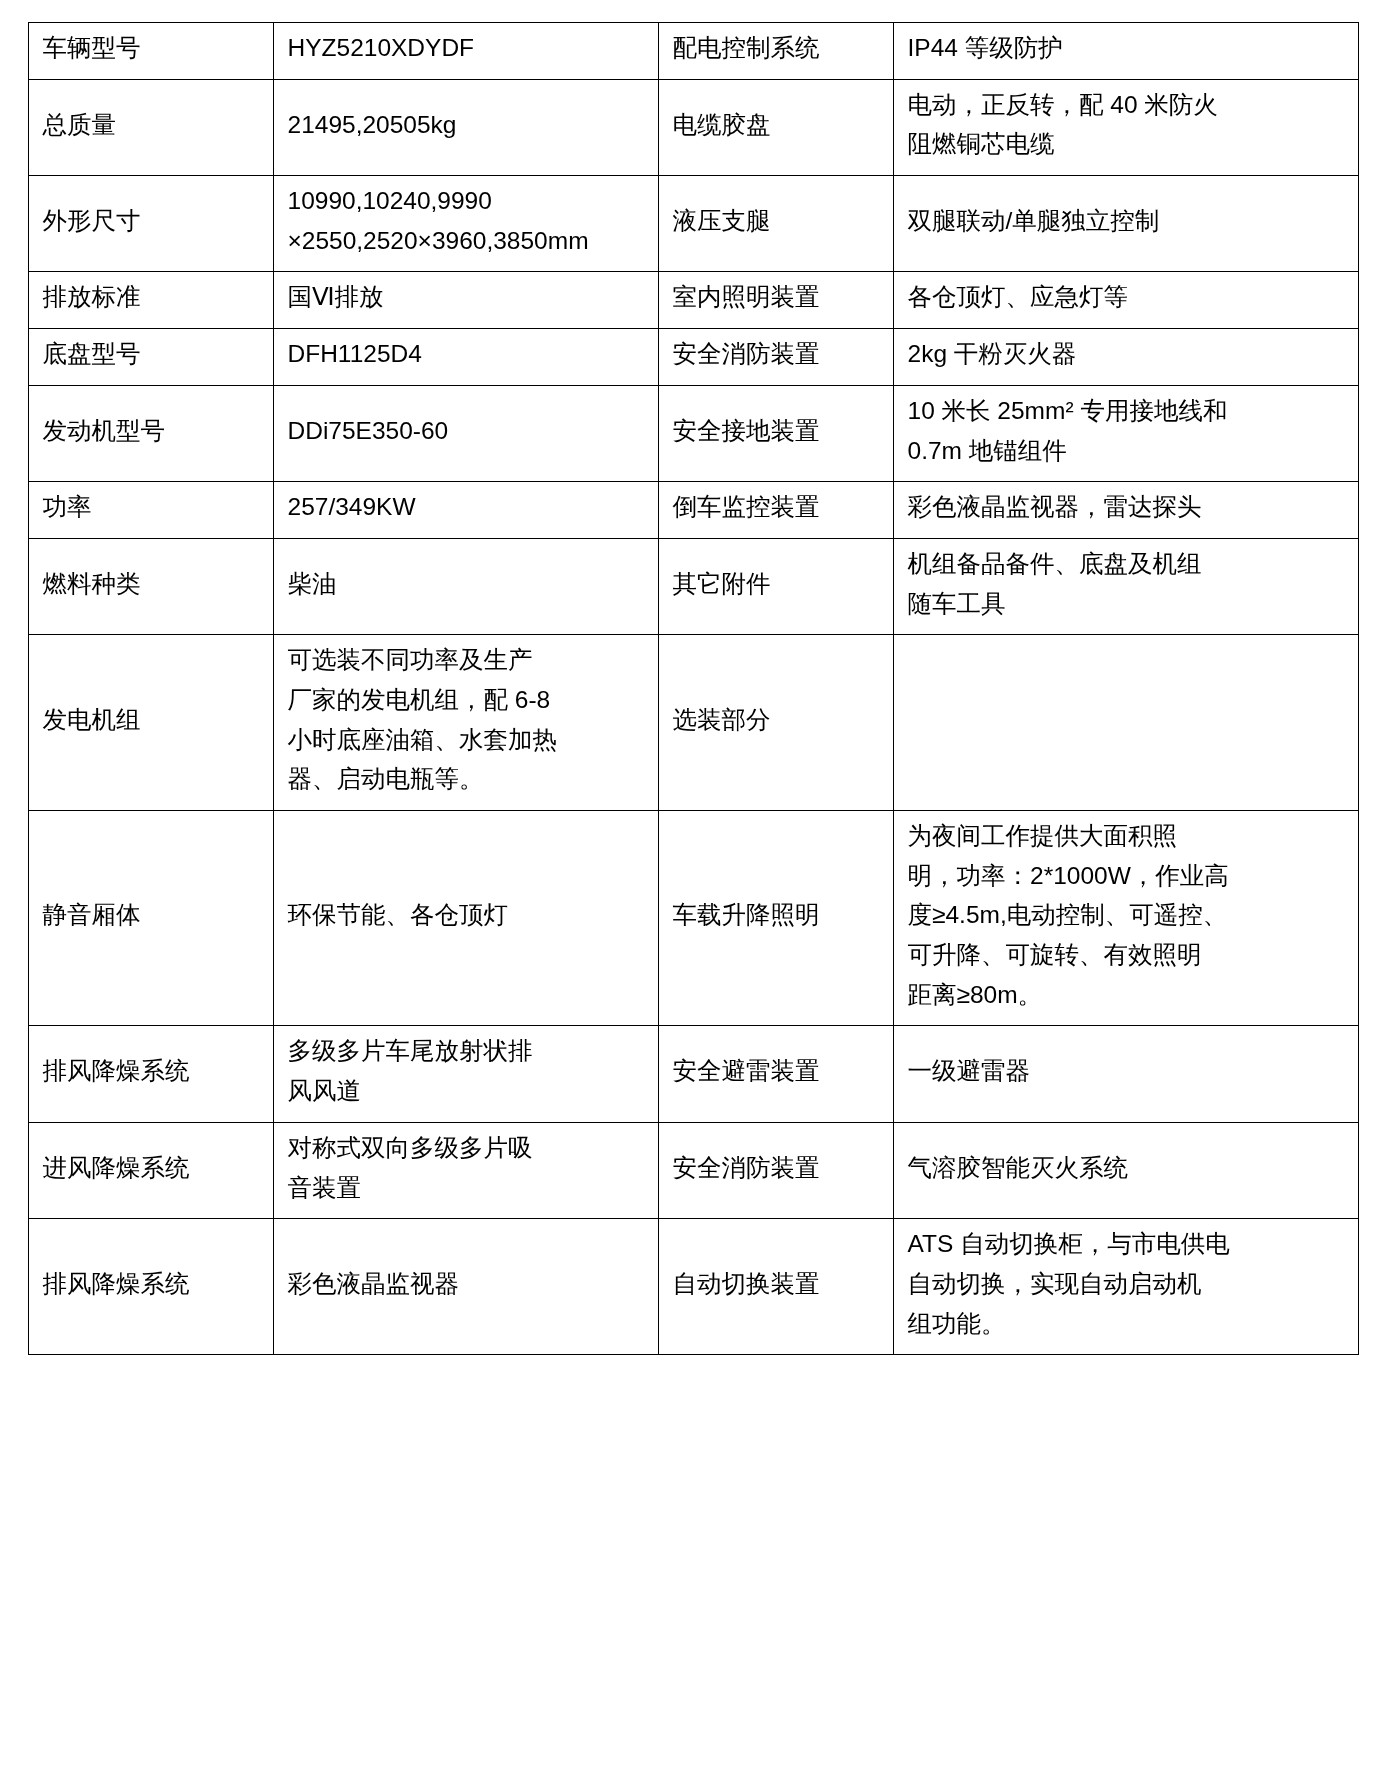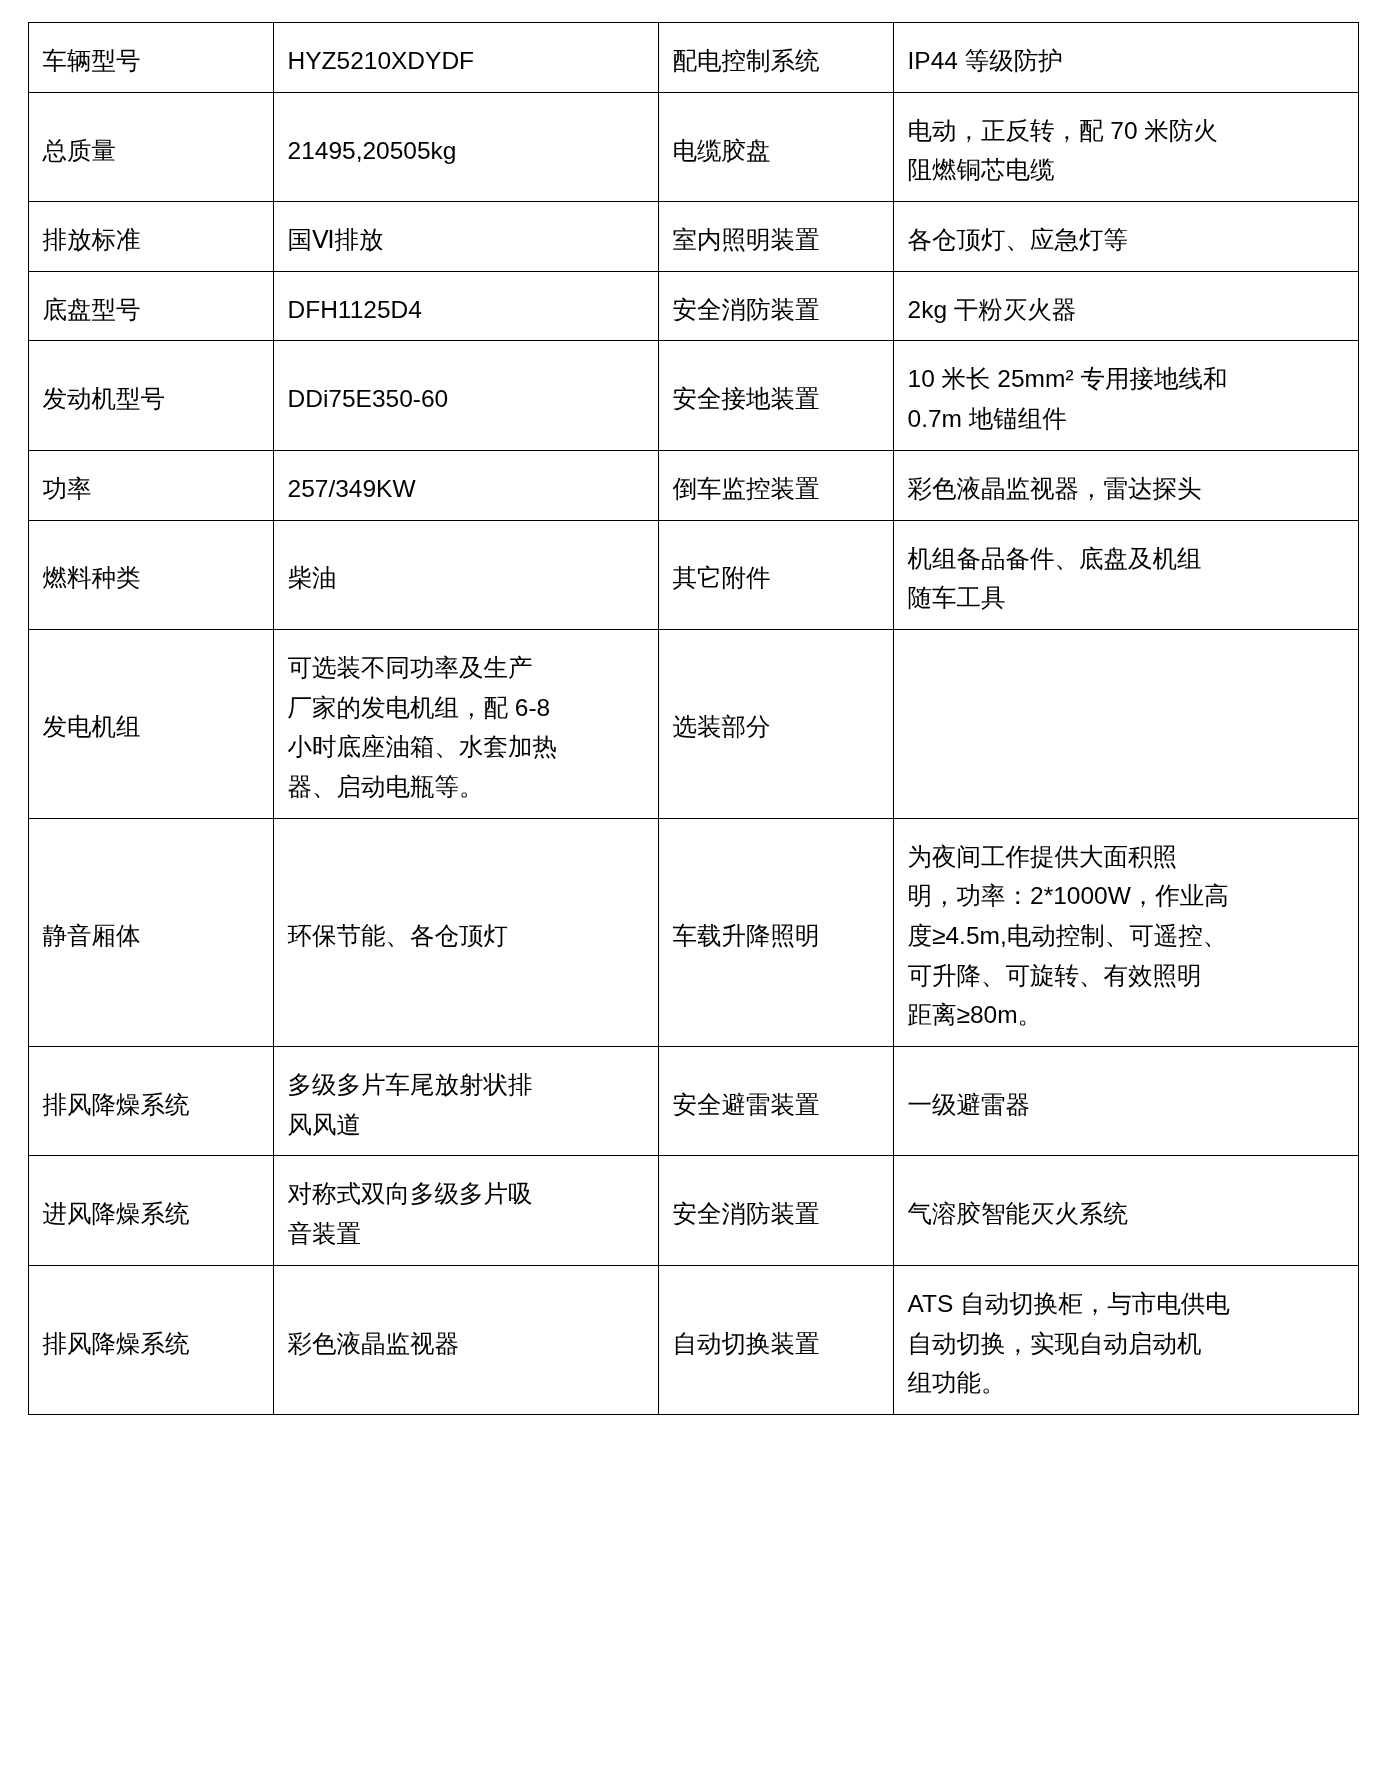--- a/index.html
+++ b/index.html
@@ -27,21 +27,21 @@
     margin: 0 auto;
     width: 1330px;
     border: 1.5px solid #000;
   }
   table.spec col.c1 { width: 245px; }
   table.spec col.c2 { width: 385px; }
   table.spec col.c3 { width: 235px; }
   table.spec col.c4 { width: 465px; }
   table.spec td {
     border: 1.5px solid #000;
-    padding: 18px 14px 11px 14px;
+    padding: 5px 14px 11px 14px;
     font-size: 24.5px;
     line-height: 1.62;
     vertical-align: middle;
     word-break: break-word;
     white-space: pre-line;
   }
   td.lbl { }
   td.val { }
   td.empty { }
 </style>
@@ -60,22 +60,29 @@
       <tr>
         <td class="lbl">车辆型号</td>
         <td class="val">HYZ5210XDYDF</td>
         <td class="lbl">配电控制系统</td>
         <td class="val">IP44 等级防护</td>
       </tr>
       <tr>
         <td class="lbl">总质量</td>
         <td class="val">21495,20505kg</td>
         <td class="lbl">电缆胶盘</td>
-        <td class="val">电动，正反转，配 70 米防火
+        <td class="val">电动，正反转，配 40 米防火
 阻燃铜芯电缆</td>
+      </tr>
+      <tr>
+        <td class="lbl">外形尺寸</td>
+        <td class="val">10990,10240,9990
+×2550,2520×3960,3850mm</td>
+        <td class="lbl">液压支腿</td>
+        <td class="val">双腿联动/单腿独立控制</td>
       </tr>
       <tr>
         <td class="lbl">排放标准</td>
         <td class="val">国Ⅵ排放</td>
         <td class="lbl">室内照明装置</td>
         <td class="val">各仓顶灯、应急灯等</td>
       </tr>
       <tr>
         <td class="lbl">底盘型号</td>
         <td class="val">DFH1125D4</td>

